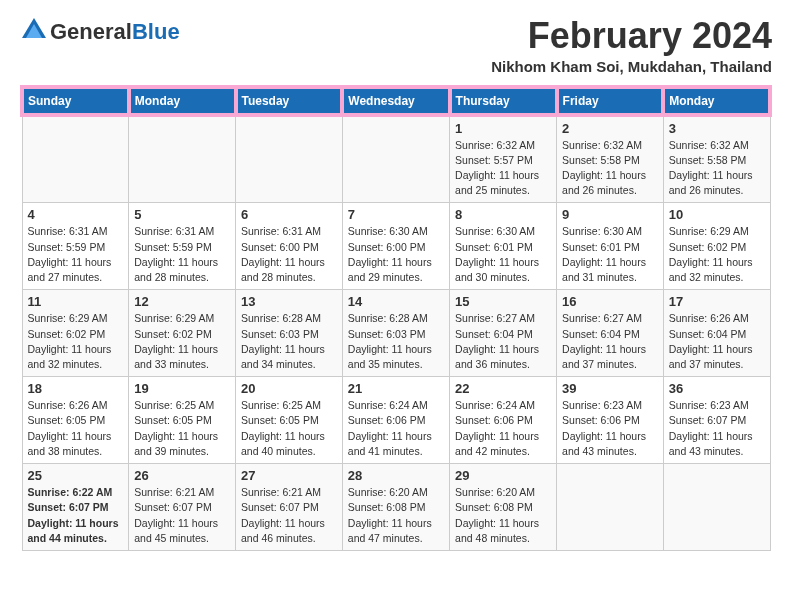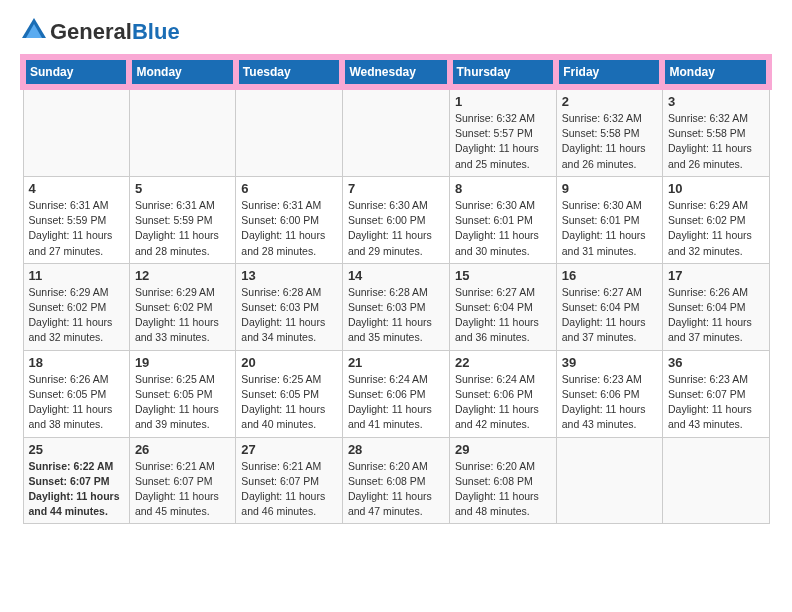--- a/index.html
+++ b/index.html
@@ -52,21 +52,21 @@
       margin-top: 10px;
       font-size: 11px;
     }
     .calendar thead th {
       background-color: #1a6db5;
       color: #fff;
       padding: 5px 4px;
       text-align: left;
       font-size: 12px;
       font-weight: bold;
-      border: 6px solid #f9a8d4;
+      border: 4px solid #f9a8d4;
     }
     .calendar tbody td {
       border: 1px solid #ccc;
       vertical-align: top;
       padding: 4px 5px;
       width: 108px;
       min-height: 80px;
       height: 80px;
     }
     .calendar tbody tr:nth-child(odd) td {
@@ -99,20 +99,24 @@
     <svg class="logo-icon" viewBox="0 0 28 28">
       <polygon points="14,2 26,22 2,22" fill="#1a6db5"></polygon>
       <polygon points="14,8 22,22 6,22" fill="#5aabf0"></polygon>
     </svg>
     <div>
       <div class="logo-text">
         <span class="logo-general">General</span><span class="logo-blue">Blue</span>
       </div>
     </div>
   </div>
+  <div class="title-area">
+    <div class="month-title">February 2024</div>
+    <div class="location-subtitle">Nikhom Kham Soi, Mukdahan, Thailand</div>
+  </div>
 </div>
 
 <table class="calendar">
   <thead>
     <tr id="thead-row">
         <th>Sunday</th>
         <th>Monday</th>
         <th>Tuesday</th>
         <th>Wednesday</th>
         <th>Thursday</th>

